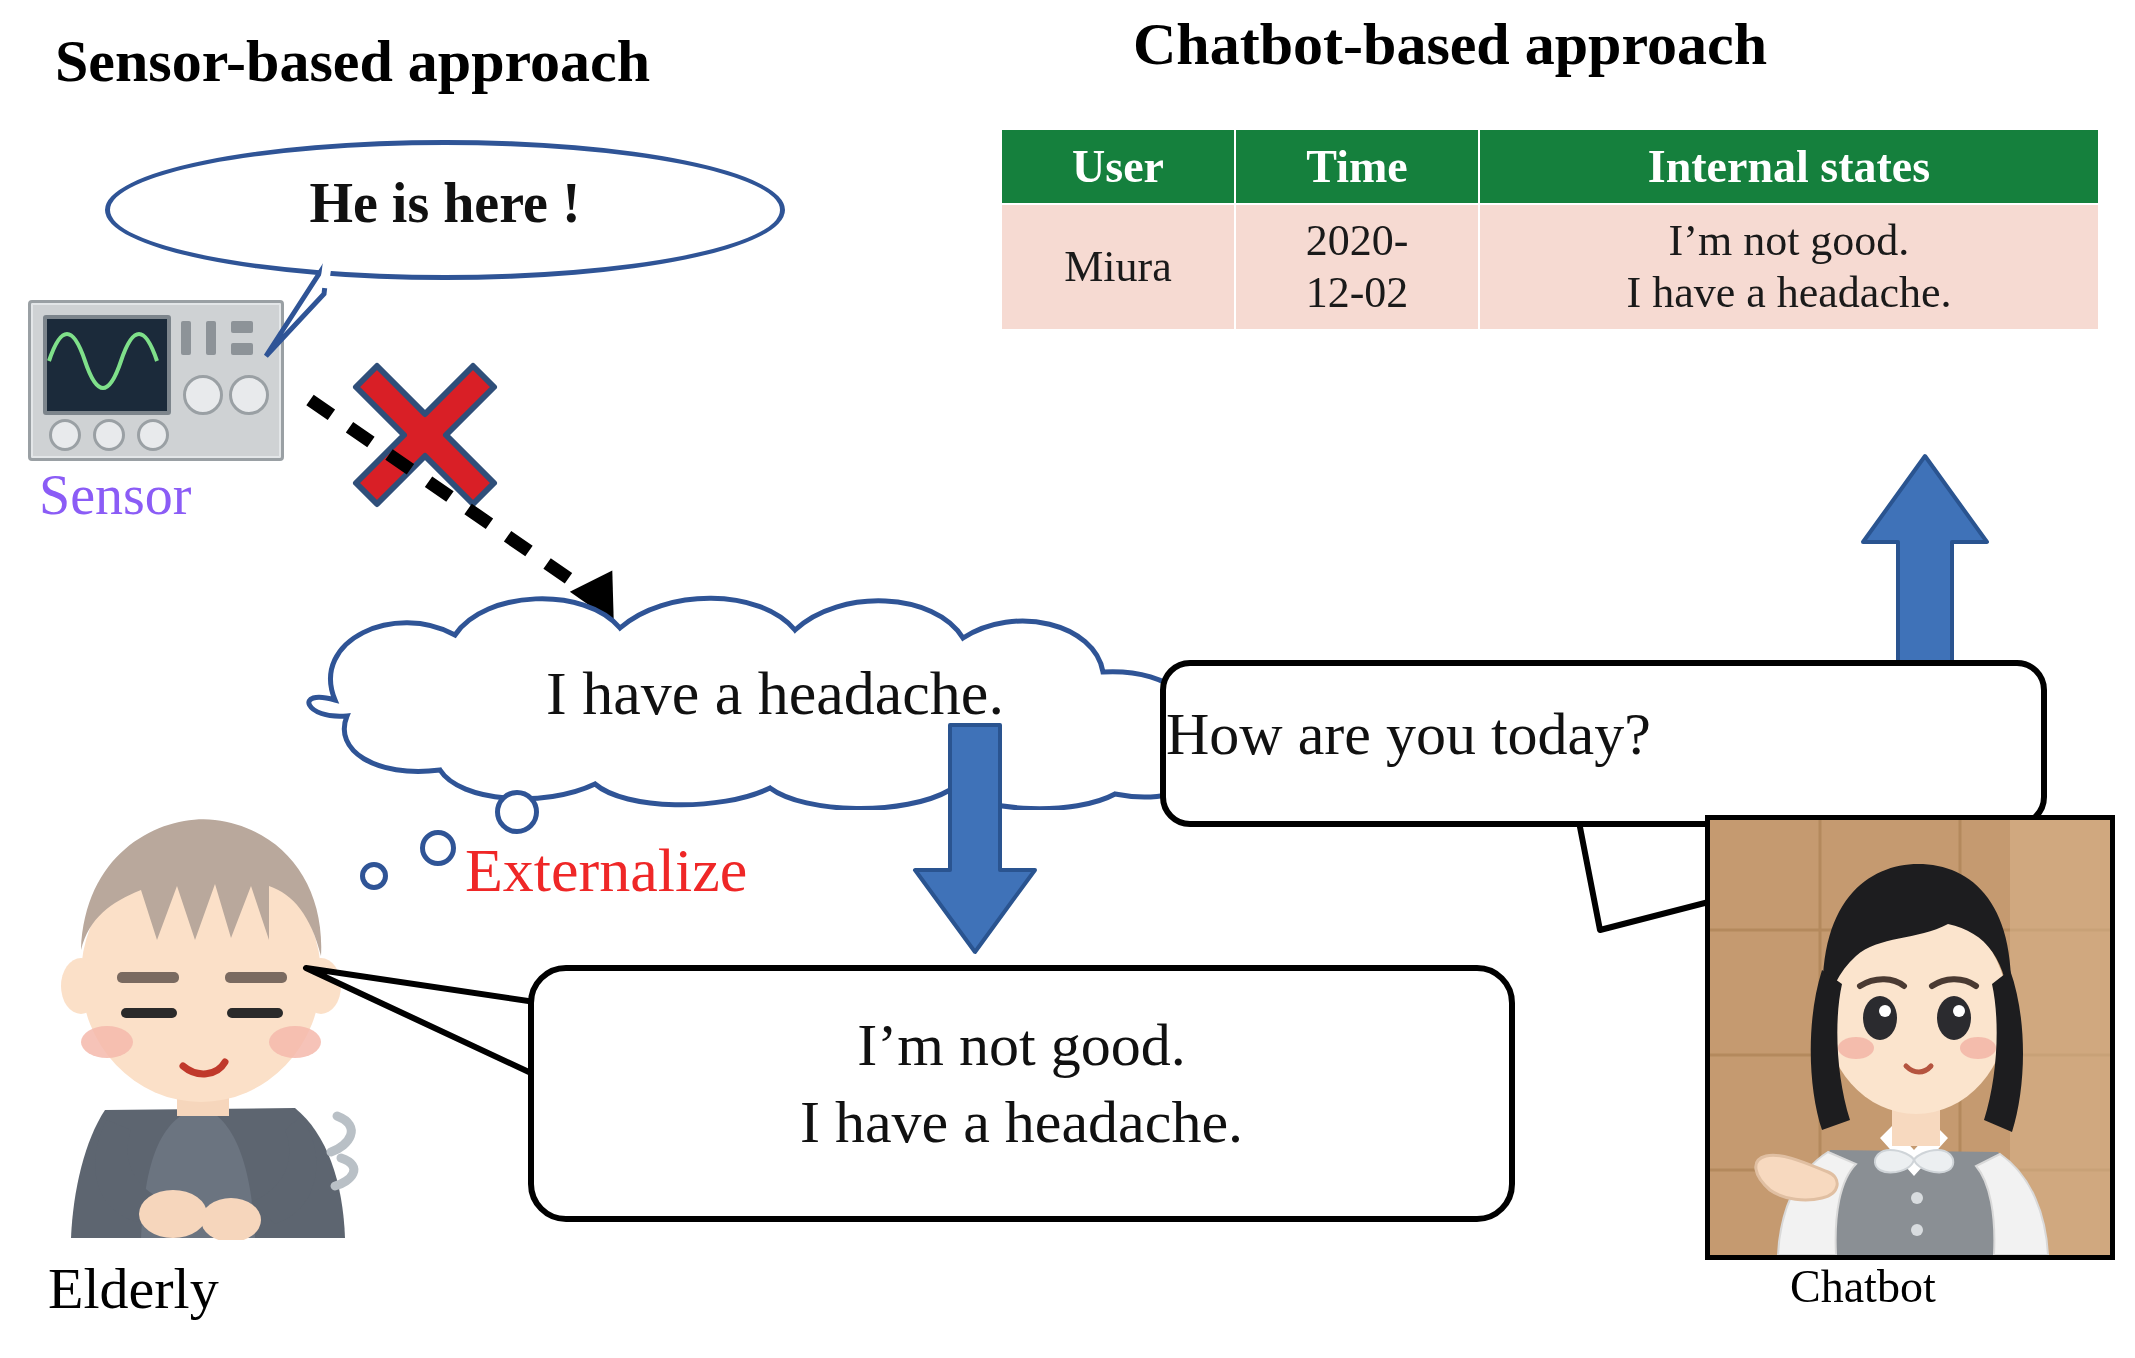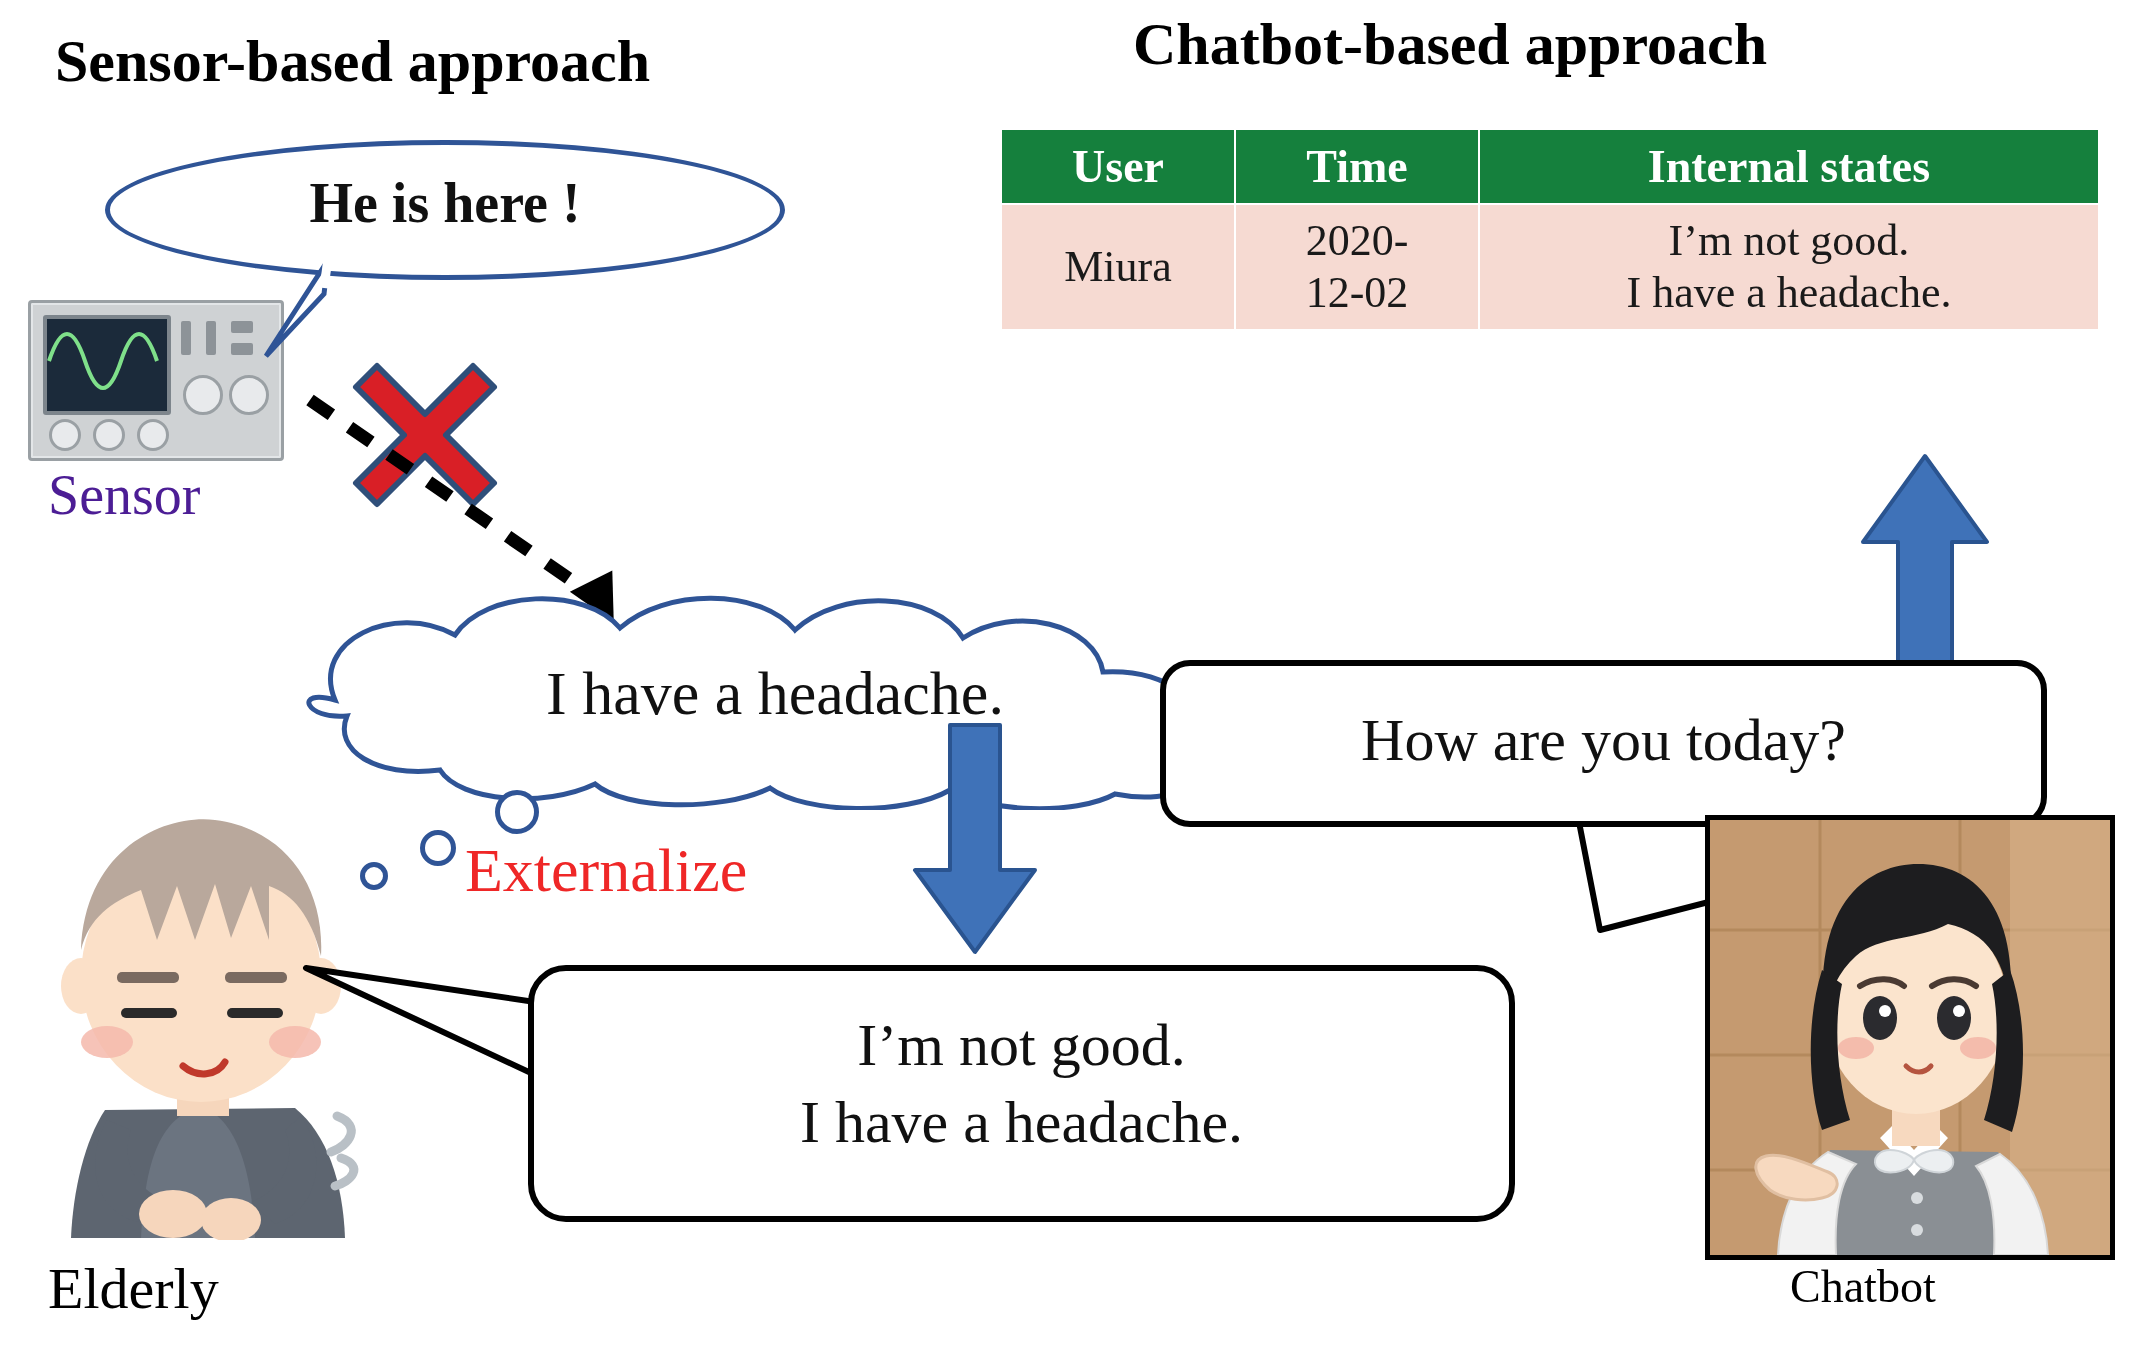--- a/index.html
+++ b/index.html
@@ -39,21 +39,21 @@
 
   
   #sensor-device{left:28px;top:300px;width:250px;height:155px;
     background:#cfd2d4;border:3px solid #9aa0a4;border-radius:4px;
     box-shadow:inset 0 0 0 2px #e3e6e8;}
   #sensor-screen{left:12px;top:12px;width:120px;height:92px;
     background:#1b2a3a;border:4px solid #7d858c;border-radius:3px;overflow:hidden;}
   #sensor-screen svg{display:block;}
   .knob{border-radius:50%;background:#e8eaec;border:3px solid #9aa0a4;}
   .slot{background:#8d9398;border-radius:2px;}
-  #sensor-label{left:48px;top:463px;font-size:56px;color:#4c1d95;}
+  #sensor-label{left:39px;top:463px;font-size:56px;color:#8b5cf6;}
 
   
   #bubble-he{
     left:105px;top:140px;width:670px;height:130px;
     border:5px solid #2f5496;border-radius:50%/50%;
     background:#ffffff;
   }
   #bubble-he .txt{
     position:absolute;left:0;right:0;top:26px;text-align:center;
     font-size:56px;color:#111;font-weight:bold;
@@ -90,21 +90,21 @@
     position:absolute;left:0;right:0;top:36px;text-align:center;
     font-size:60px;line-height:1.28;color:#111;white-space:pre-line;
   }
 
   
   #question-box{
     left:1160px;top:660px;width:875px;height:155px;
     border:6px solid #000;border-radius:30px;background:#fff;
   }
   #question-box .txt{
-    position:absolute;left:0;right:0;top:40px;text-align:center;
+    position:absolute;left:0;right:0;top:34px;
     font-size:60px;color:#111;white-space:nowrap;
   }
 
   
   #chatbot-img{left:1705px;top:815px;width:400px;height:435px;
     border:5px solid #000;overflow:hidden;background:#b5895f;}
   #chatbot-label{left:1790px;top:1260px;font-size:46px;color:#000;}
 </style>
 </head>
 <body>

